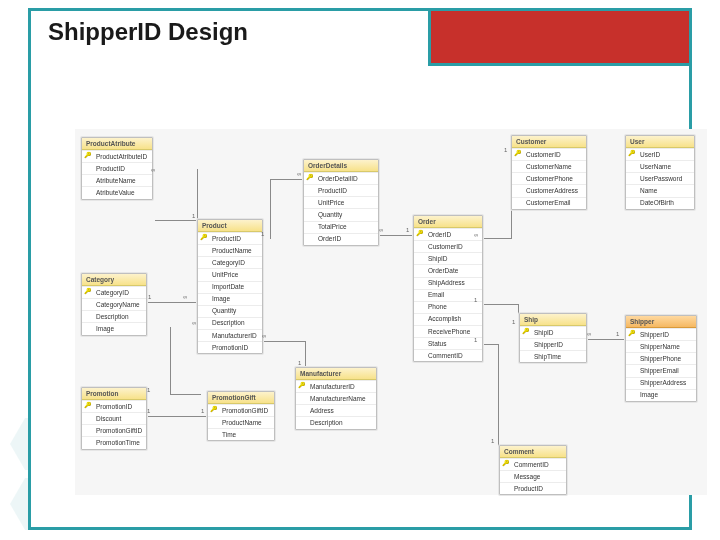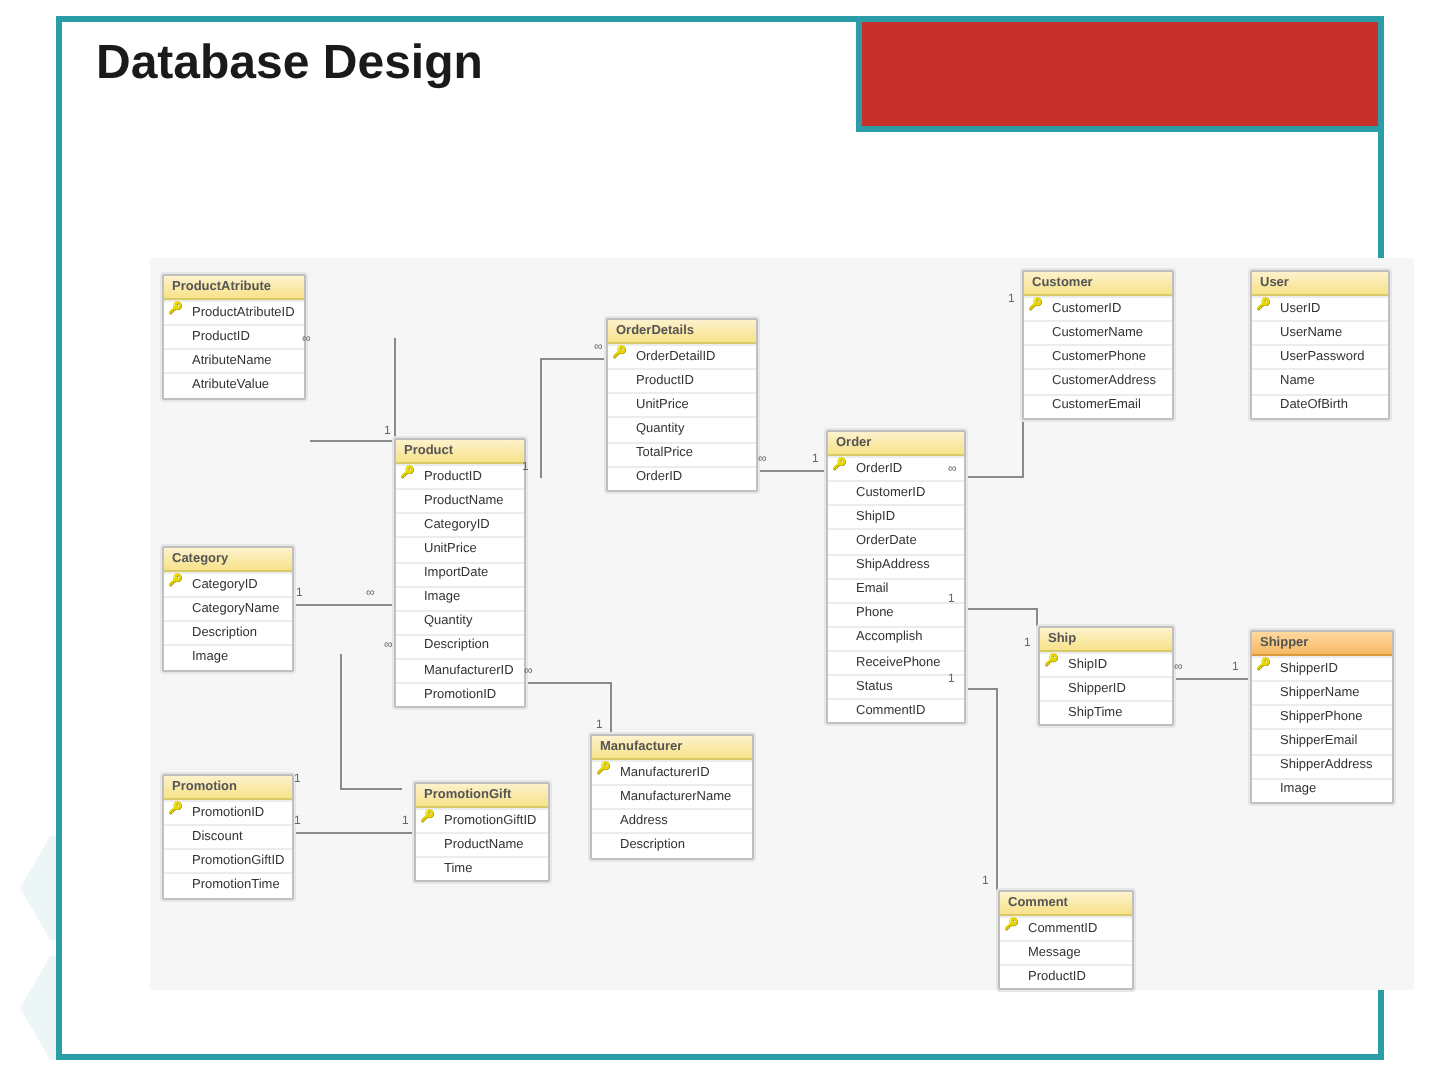--- a/index.html
+++ b/index.html
@@ -187,20 +187,20 @@
       <div class="tbl-row">ShipperName</div>
       <div class="tbl-row">ShipperPhone</div>
       <div class="tbl-row">ShipperEmail</div>
       <div class="tbl-row">ShipperAddress</div>
       <div class="tbl-row">Image</div>
     </div>
 
   </div>
 </div>
 
-<div class="title">Database Design</div>
+<div class="title">ShipperID Design</div>
 
 <div class="hex-bg">
   <div class="hex" style="left:10px; bottom:10px;"></div>
   <div class="hex" style="left:70px; bottom:40px;"></div>
   <div class="hex" style="left:130px; bottom:10px;"></div>
   <div class="hex" style="left:10px; bottom:70px;"></div>
 </div>
 
 </body></html>

